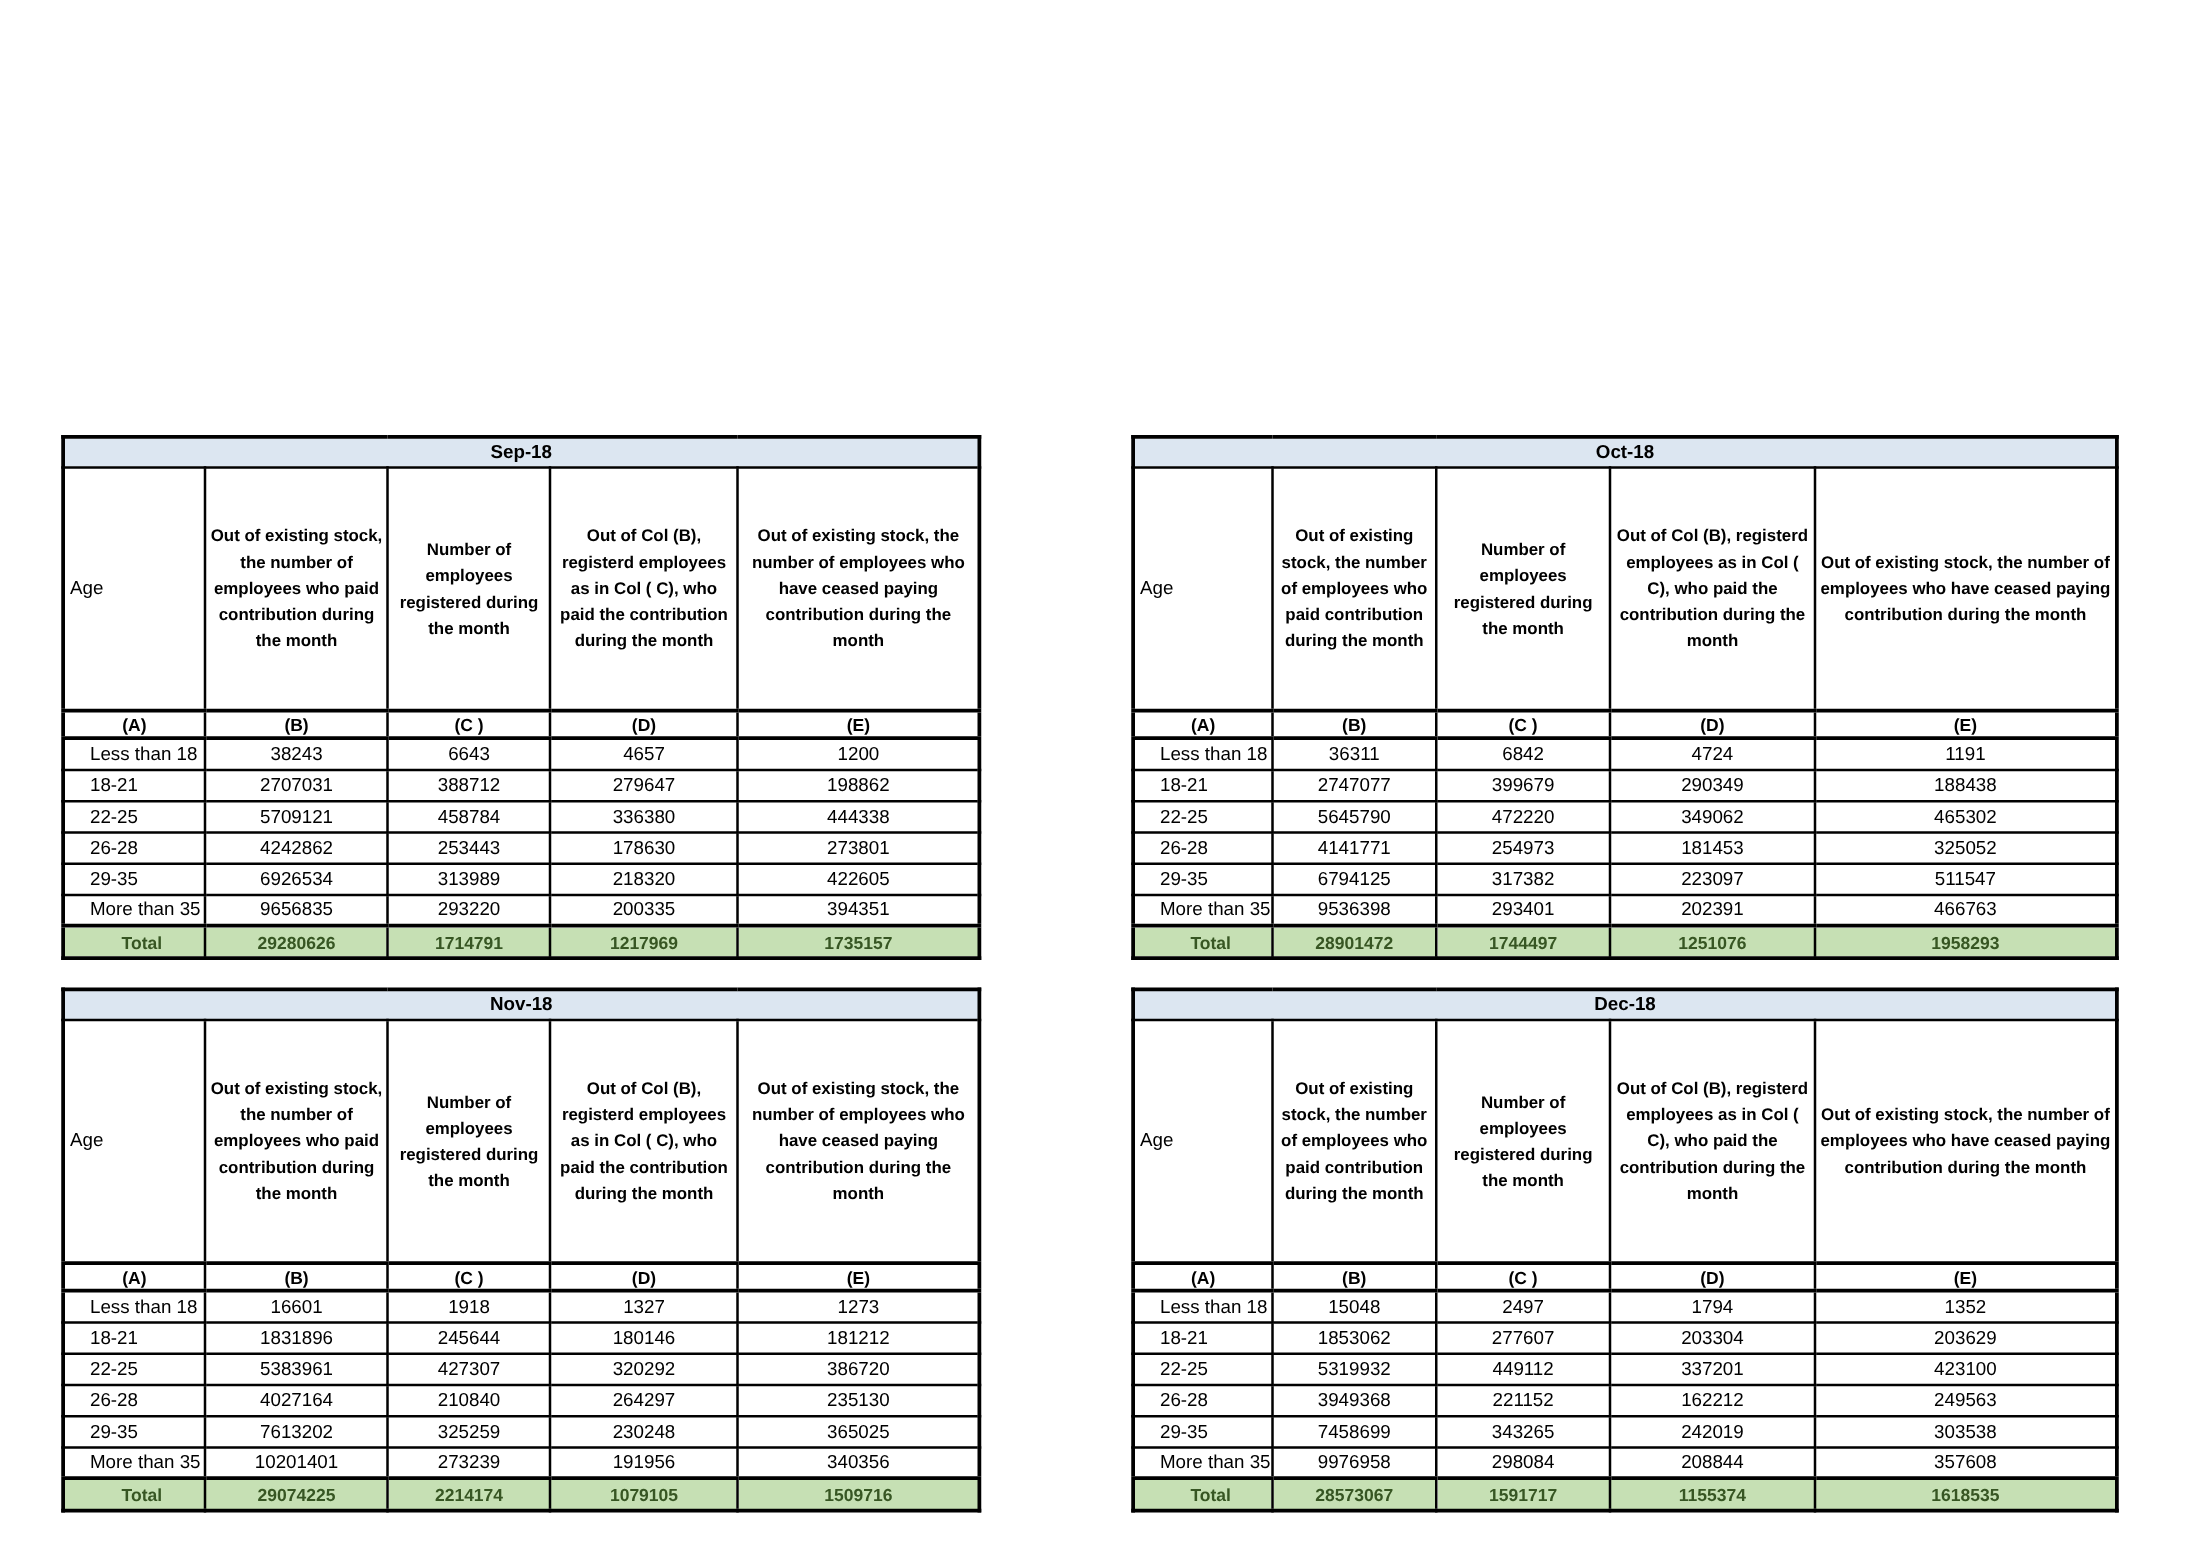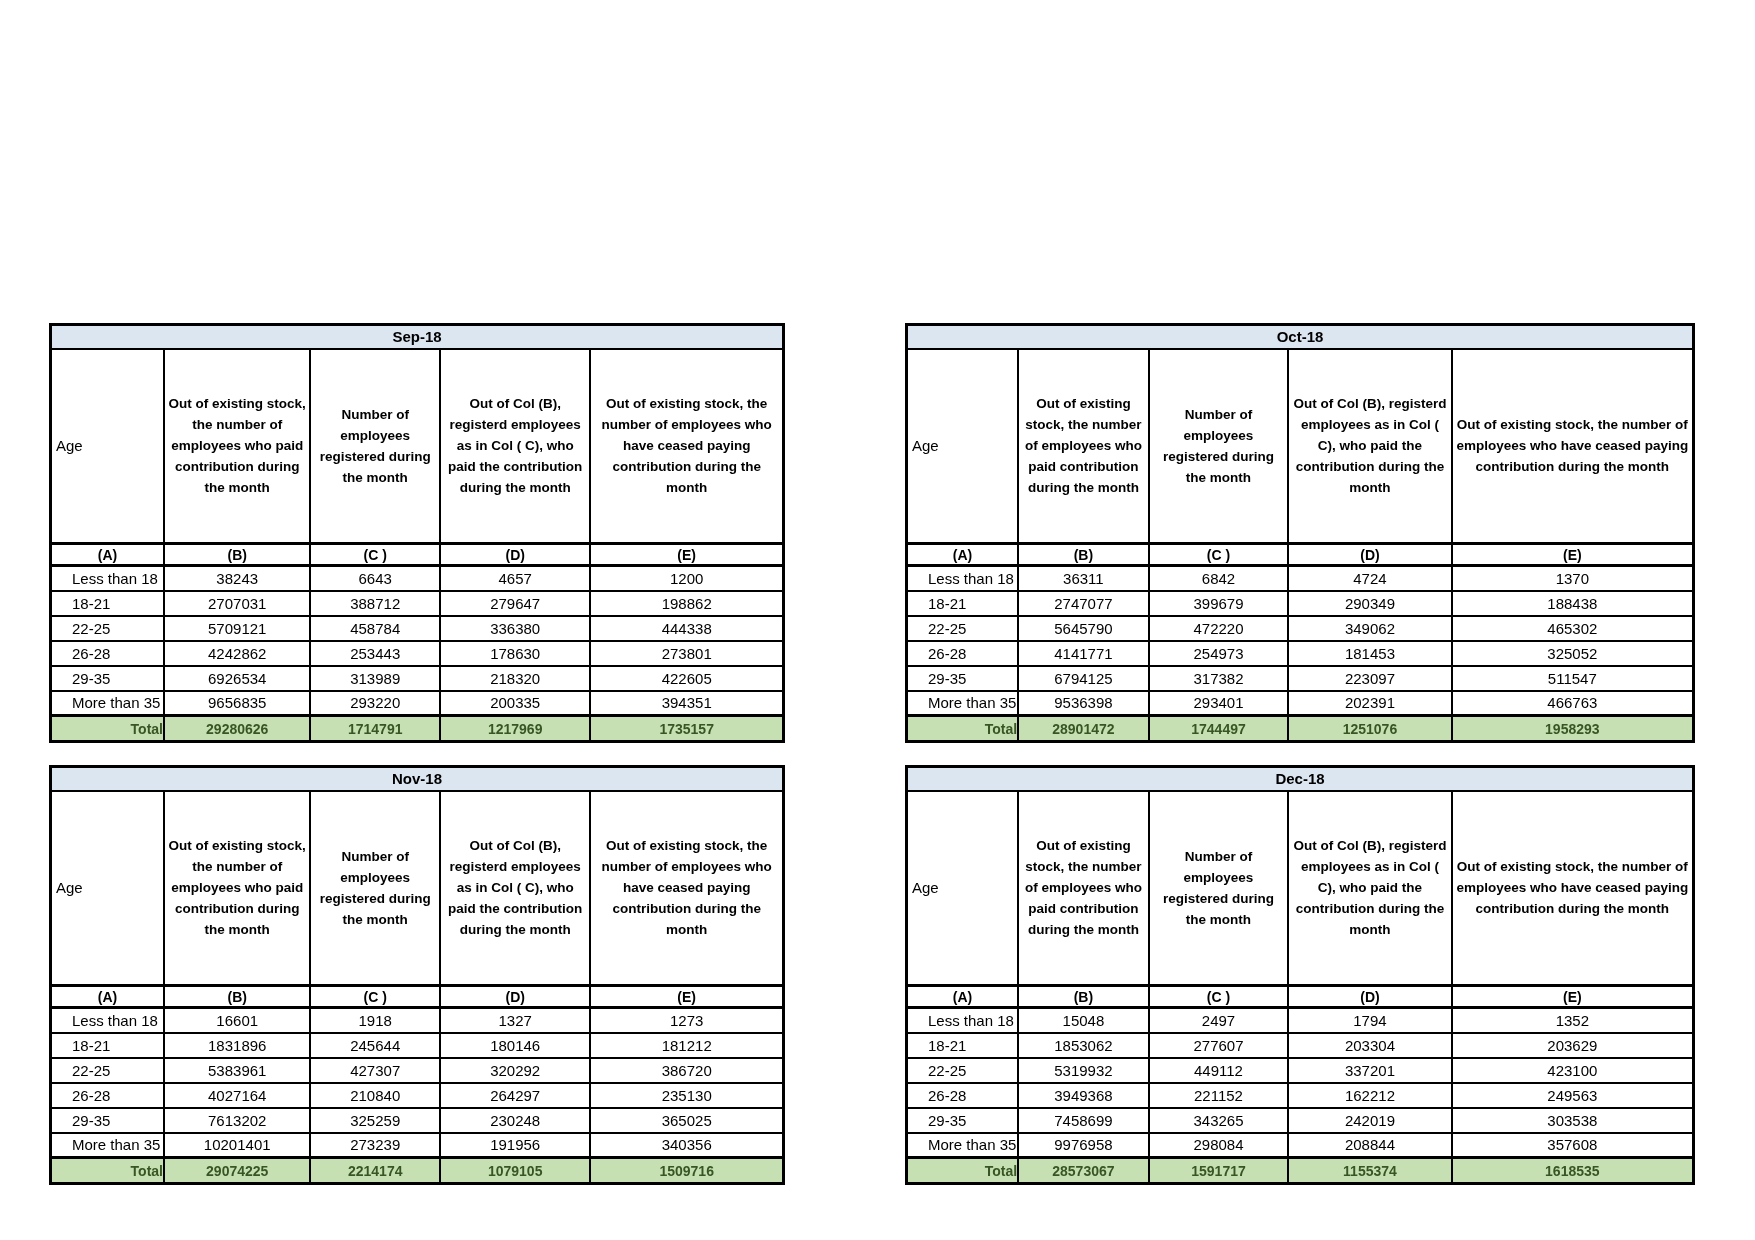--- a/index.html
+++ b/index.html
@@ -14,21 +14,21 @@
   body{
     width:1755px;height:1240px;
     background:var(--page-bg);
     font-family:"Liberation Sans", sans-serif;
     color:#000;
     position:relative;
     overflow:hidden;
   }
   #tables-grid{
     position:absolute;
-    left:49px;top:323px;
+    left:49px;top:348px;
     display:grid;
     grid-template-columns:736px 790px;
     column-gap:120px;
     row-gap:22px;
   }
   table.month-table{
     border-collapse:collapse;
     table-layout:fixed;
     border:3px solid var(--grid-line);
   }
@@ -80,21 +80,21 @@
   tr.total-row td{
     background:var(--total-bg);
     color:var(--total-text);
     font-weight:bold;
     font-size:14px;
     height:26px;
     vertical-align:middle;
     border-top:3px solid var(--grid-line);
     text-align:center;
   }
-  tr.total-row td.row-label{text-align:right;padding-left:12px;}
+  tr.total-row td.row-label{text-align:center;padding-left:12px;}
 </style>
 </head>
 <body style="background: rgb(255, 255, 255);">
 
 <div id="tables-grid">
     <table class="month-table pos-left">
       <colgroup>
         <col style="width: 114px;">
         <col style="width: 147px;">
         <col style="width: 130px;">
@@ -194,21 +194,21 @@
           <td class="letter-cell">(B)</td>
           <td class="letter-cell">(C )</td>
           <td class="letter-cell">(D)</td>
           <td class="letter-cell">(E)</td>
         </tr>
         <tr class="data-row">
           <td class="row-label">Less than 18</td>
           <td class="num-cell">36311</td>
           <td class="num-cell">6842</td>
           <td class="num-cell">4724</td>
-          <td class="num-cell">1370</td>
+          <td class="num-cell">1191</td>
         </tr>
         <tr class="data-row">
           <td class="row-label">18-21</td>
           <td class="num-cell">2747077</td>
           <td class="num-cell">399679</td>
           <td class="num-cell">290349</td>
           <td class="num-cell">188438</td>
         </tr>
         <tr class="data-row">
           <td class="row-label">22-25</td>

